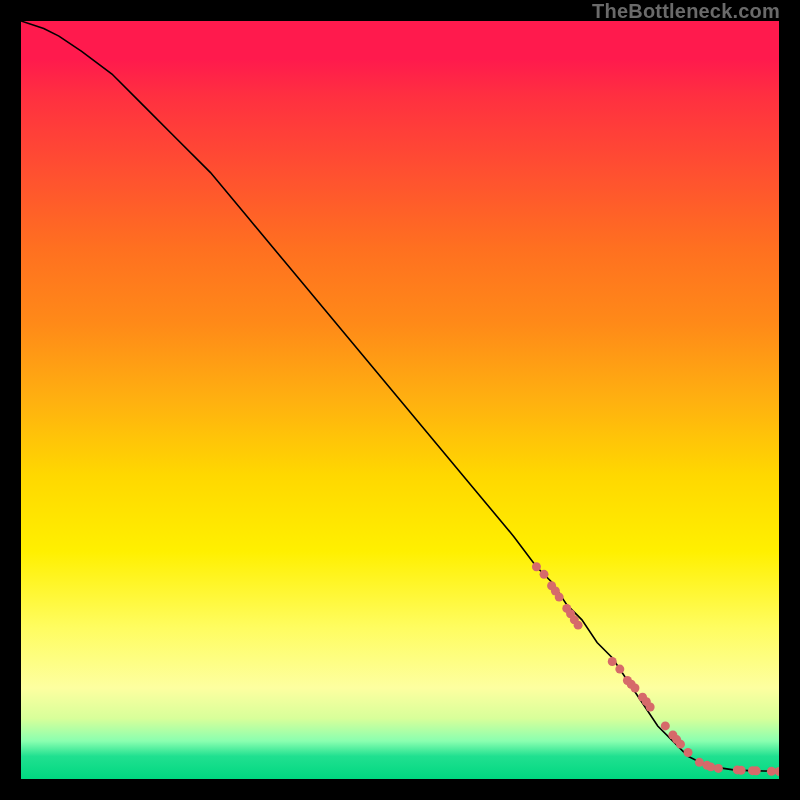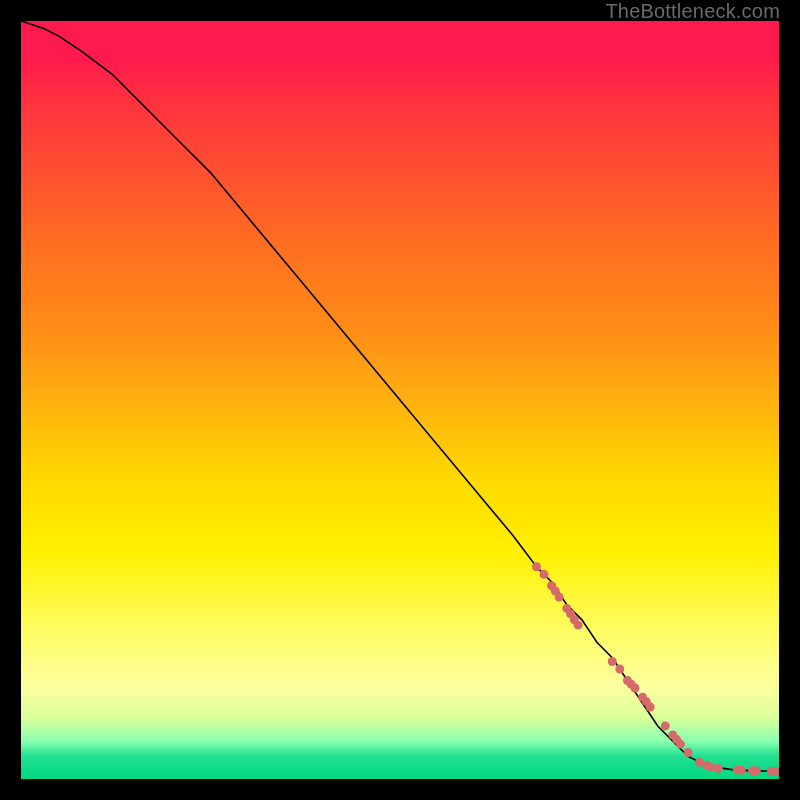--- a/index.html
+++ b/index.html
@@ -48,21 +48,21 @@
       #20e090 97%,
       #00d880 100%
     );
   }
   .watermark {
     position: absolute;
     top: 0px;
     right: 20px;
     color: #6a6a6a;
     font-size: 20px;
-    font-weight: 400;
+    font-weight: 700;
     letter-spacing: 0.2px;
     user-select: none;
   }
   svg.curve {
     position: absolute;
     inset: 0;
     width: 100%;
     height: 100%;
   }
 </style>

